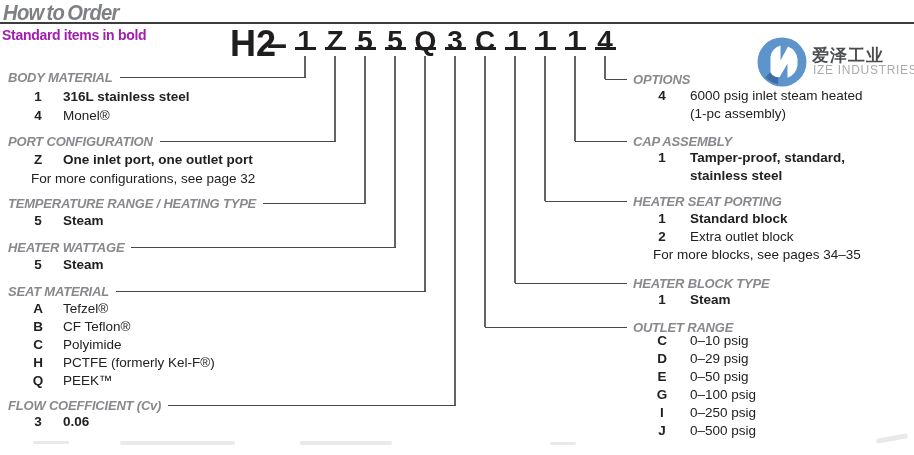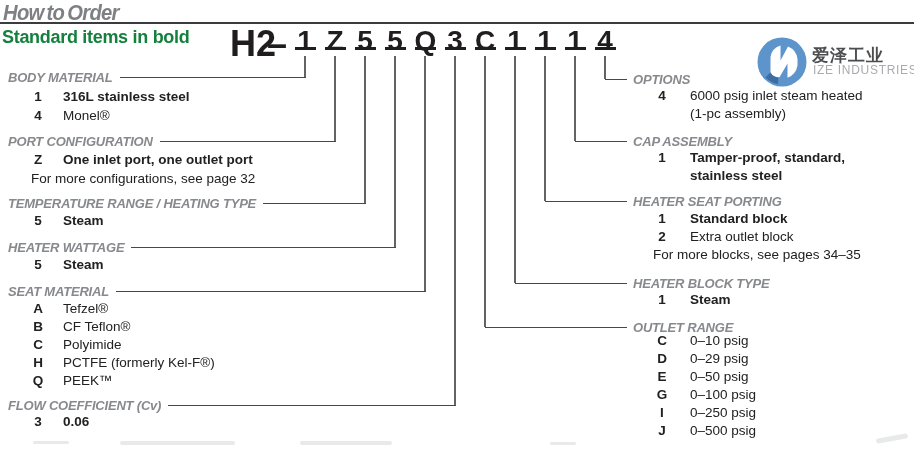--- a/index.html
+++ b/index.html
@@ -14,21 +14,21 @@
     position:absolute; left:3px; top:0px;
     font-size:22px; font-weight:bold; font-style:italic;
     color:#7e8083; letter-spacing:-0.8px; word-spacing:-2px;
     transform:scaleX(0.92); transform-origin:left top; white-space:nowrap;
   }
   #title-rule {
     position:absolute; left:0; top:22px; width:914px; height:2px; background:#3c3c3e;
   }
   #subtitle {
     position:absolute; left:2px; top:27px;
-    font-size:18px; font-weight:bold; color:#15803d; letter-spacing:-0.3px;
+    font-size:14px; font-weight:bold; color:#a21caf; letter-spacing:-0.3px;
   }
   
   .pn { position:absolute; top:26px; font-size:36px; font-weight:bold; color:#1f1d1e; line-height:1; }
   #pn-prefix { left:230px; }
   #pn-dash { left:267px; }
   #pn-cells { position:absolute; left:290px; top:26px; display:flex; }
   .pn-cell { width:30px; display:flex; justify-content:center; }
   .pn-char {
     display:inline-block; width:21px; text-align:center;
     font-size:28px; font-weight:bold; color:#1f1d1e; line-height:1;

